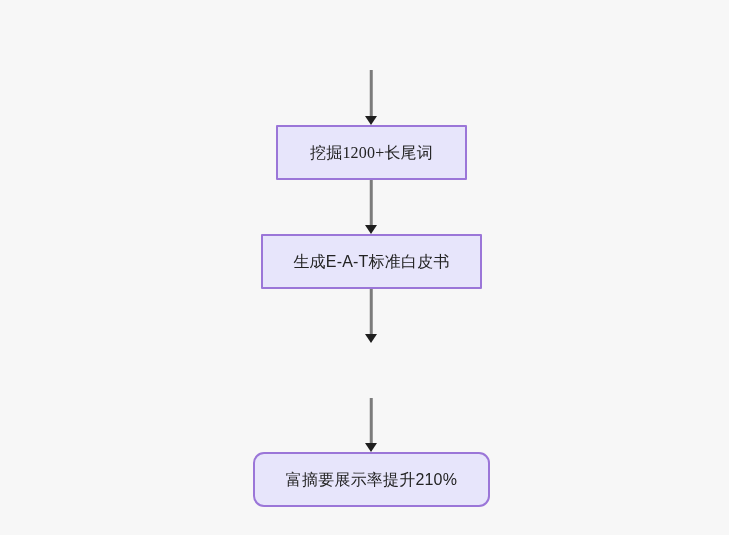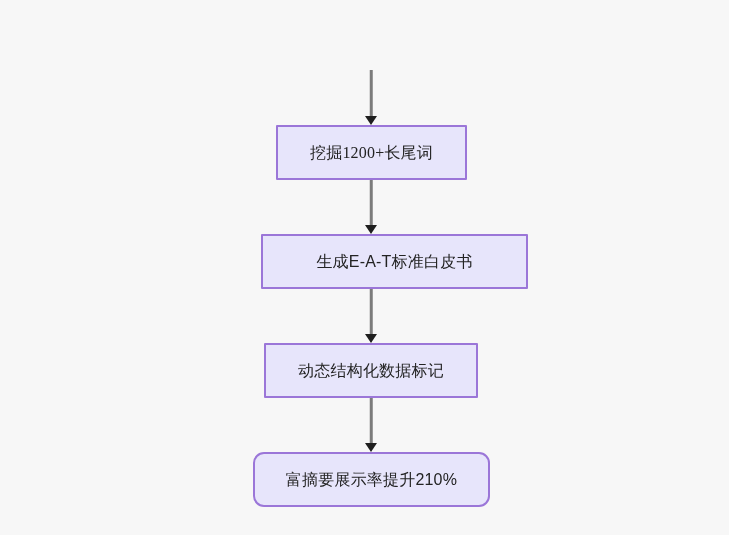--- a/index.html
+++ b/index.html
@@ -79,32 +79,29 @@
 
   <div class="node" style="left: 276px; top: 125px; width: 191px; height: 55px; background: rgb(231, 229, 251); border-color: rgb(155, 118, 216); color: rgb(35, 35, 35); font-family: Liberation Serif, serif;">
     <span class="node-label">挖掘1200+长尾词</span>
   </div>
 
   <div class="edge" style="left: 371px; top: 180px; height: 54px;">
     <div class="edge-line" style="height: 46px; background: rgb(124, 124, 124);"></div>
     <div class="edge-arrow" style="border-top-color: rgb(31, 31, 31);"></div>
   </div>
 
-  <div class="node" style="left: 261px; top: 234px; width: 267px; height: 55px; background: rgb(231, 229, 251); border-color: rgb(155, 118, 216); color: rgb(35, 35, 35); justify-content: center;">
+  <div class="node" style="left: 261px; top: 234px; width: 221px; height: 55px; background: rgb(231, 229, 251); border-color: rgb(155, 118, 216); color: rgb(35, 35, 35); justify-content: center;">
     <span class="node-label">生成E-A-T标准白皮书</span>
   </div>
 
   <div class="edge" style="left: 371px; top: 289px; height: 54px;">
     <div class="edge-line" style="height: 46px; background: rgb(124, 124, 124);"></div>
     <div class="edge-arrow" style="border-top-color: rgb(31, 31, 31);"></div>
   </div>
 
-  <div class="node" style="left: 264px; top: 343px; width: 214px; height: 55px; background: rgb(231, 229, 251); border-color: rgb(155, 118, 216); color: rgb(35, 35, 35);">
-    <span class="node-label">动态结构化数据标记</span>
-  </div>
 
   <div class="edge" style="left: 371px; top: 398px; height: 54px;">
     <div class="edge-line" style="height: 46px; background: rgb(124, 124, 124);"></div>
     <div class="edge-arrow" style="border-top-color: rgb(31, 31, 31);"></div>
   </div>
 
   <div class="node" style="left: 253px; top: 452px; width: 237px; height: 55px; background: rgb(231, 229, 251); border-color: rgb(155, 118, 216); color: rgb(35, 35, 35); border-radius: 11px;">
     <span class="node-label">富摘要展示率提升210%</span>
   </div>
 

